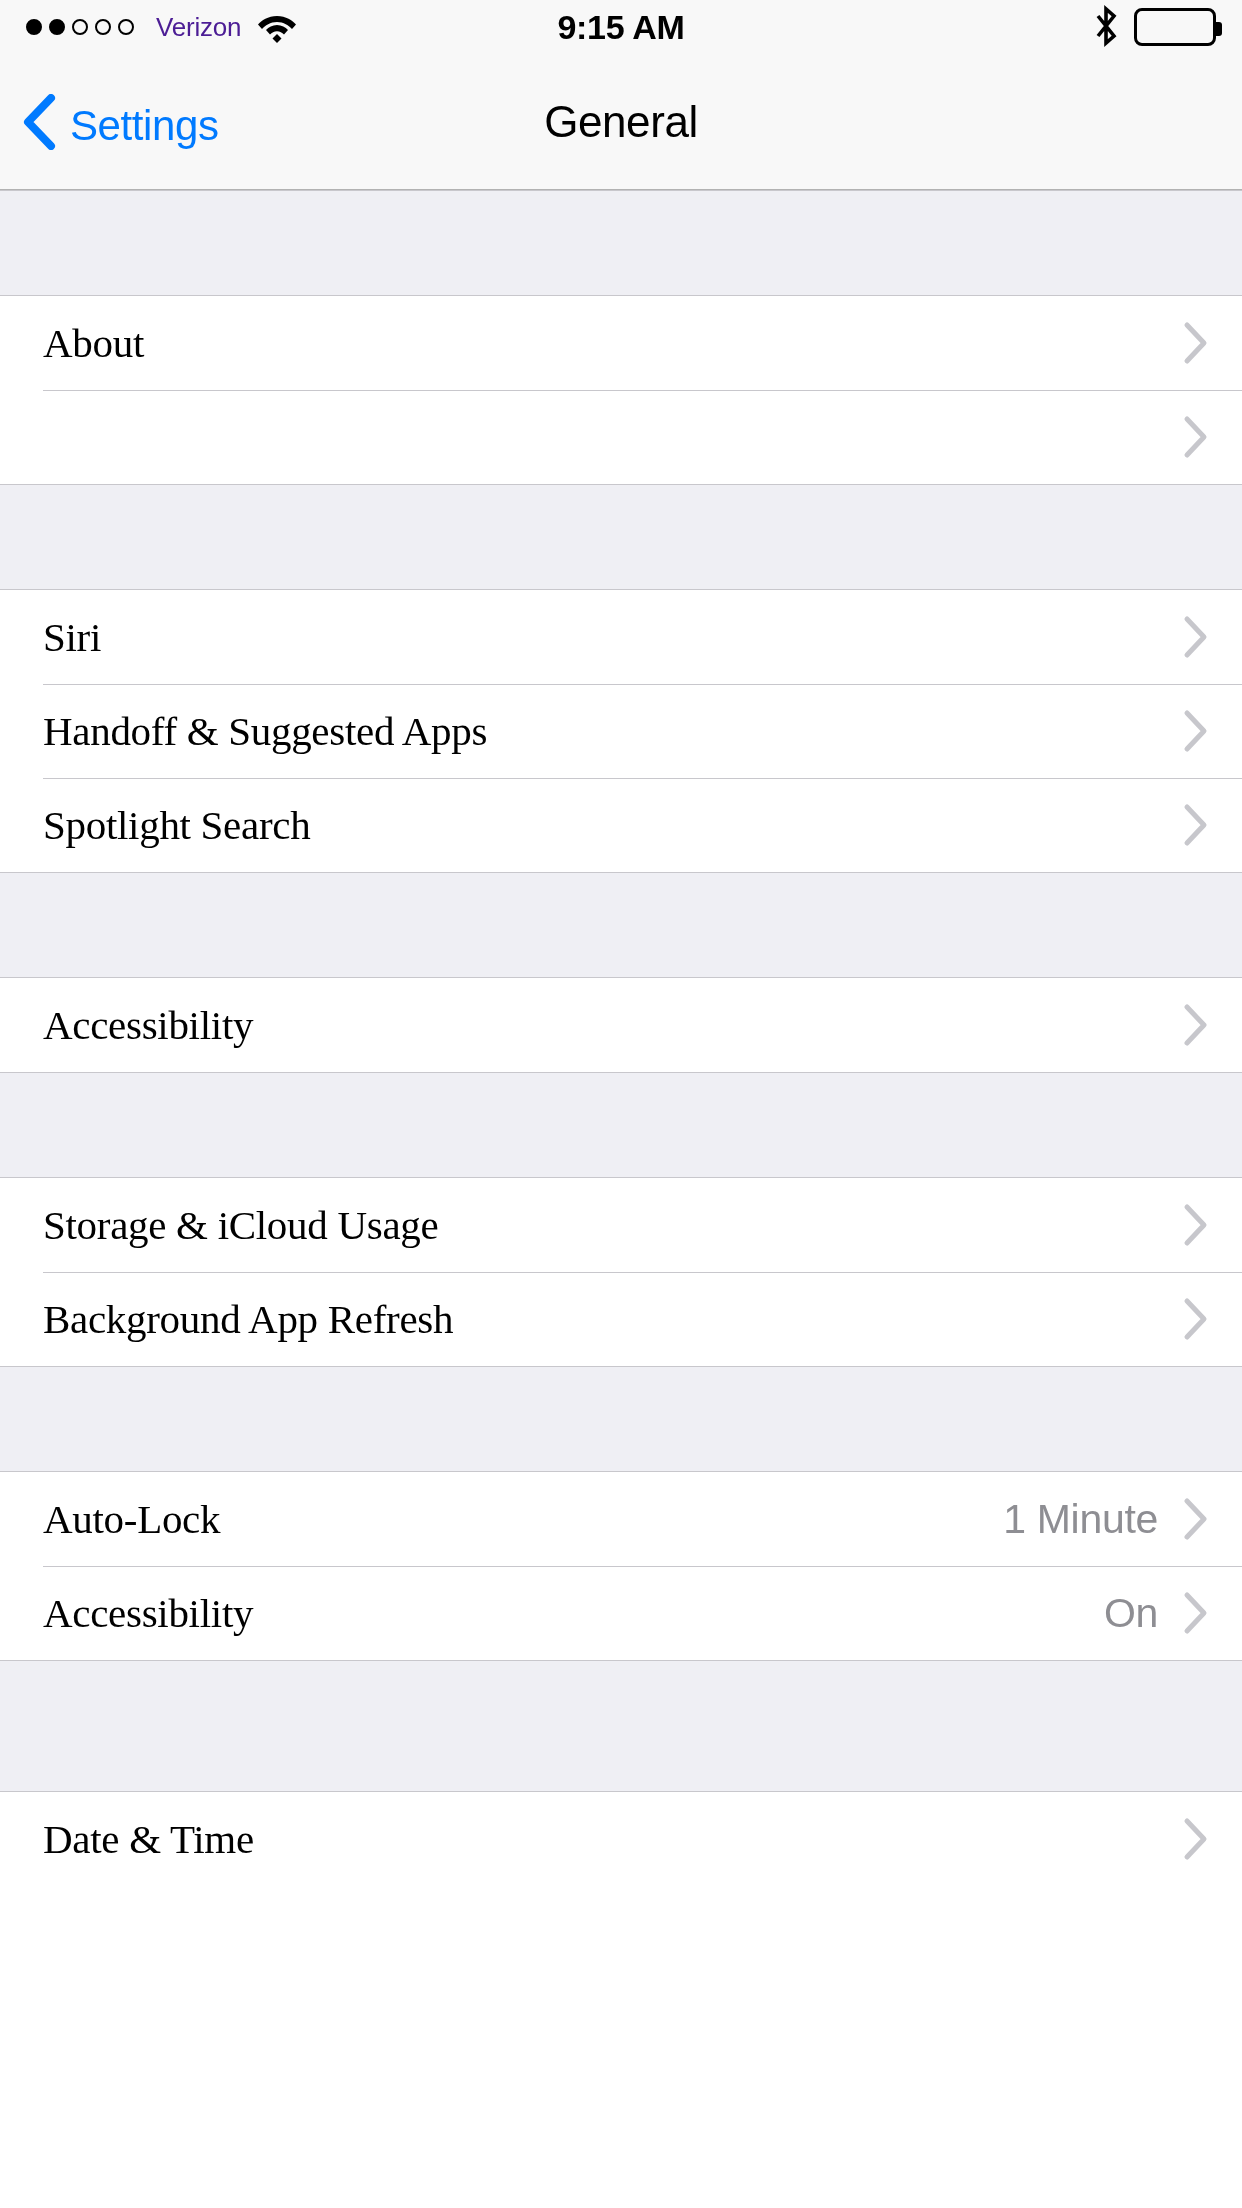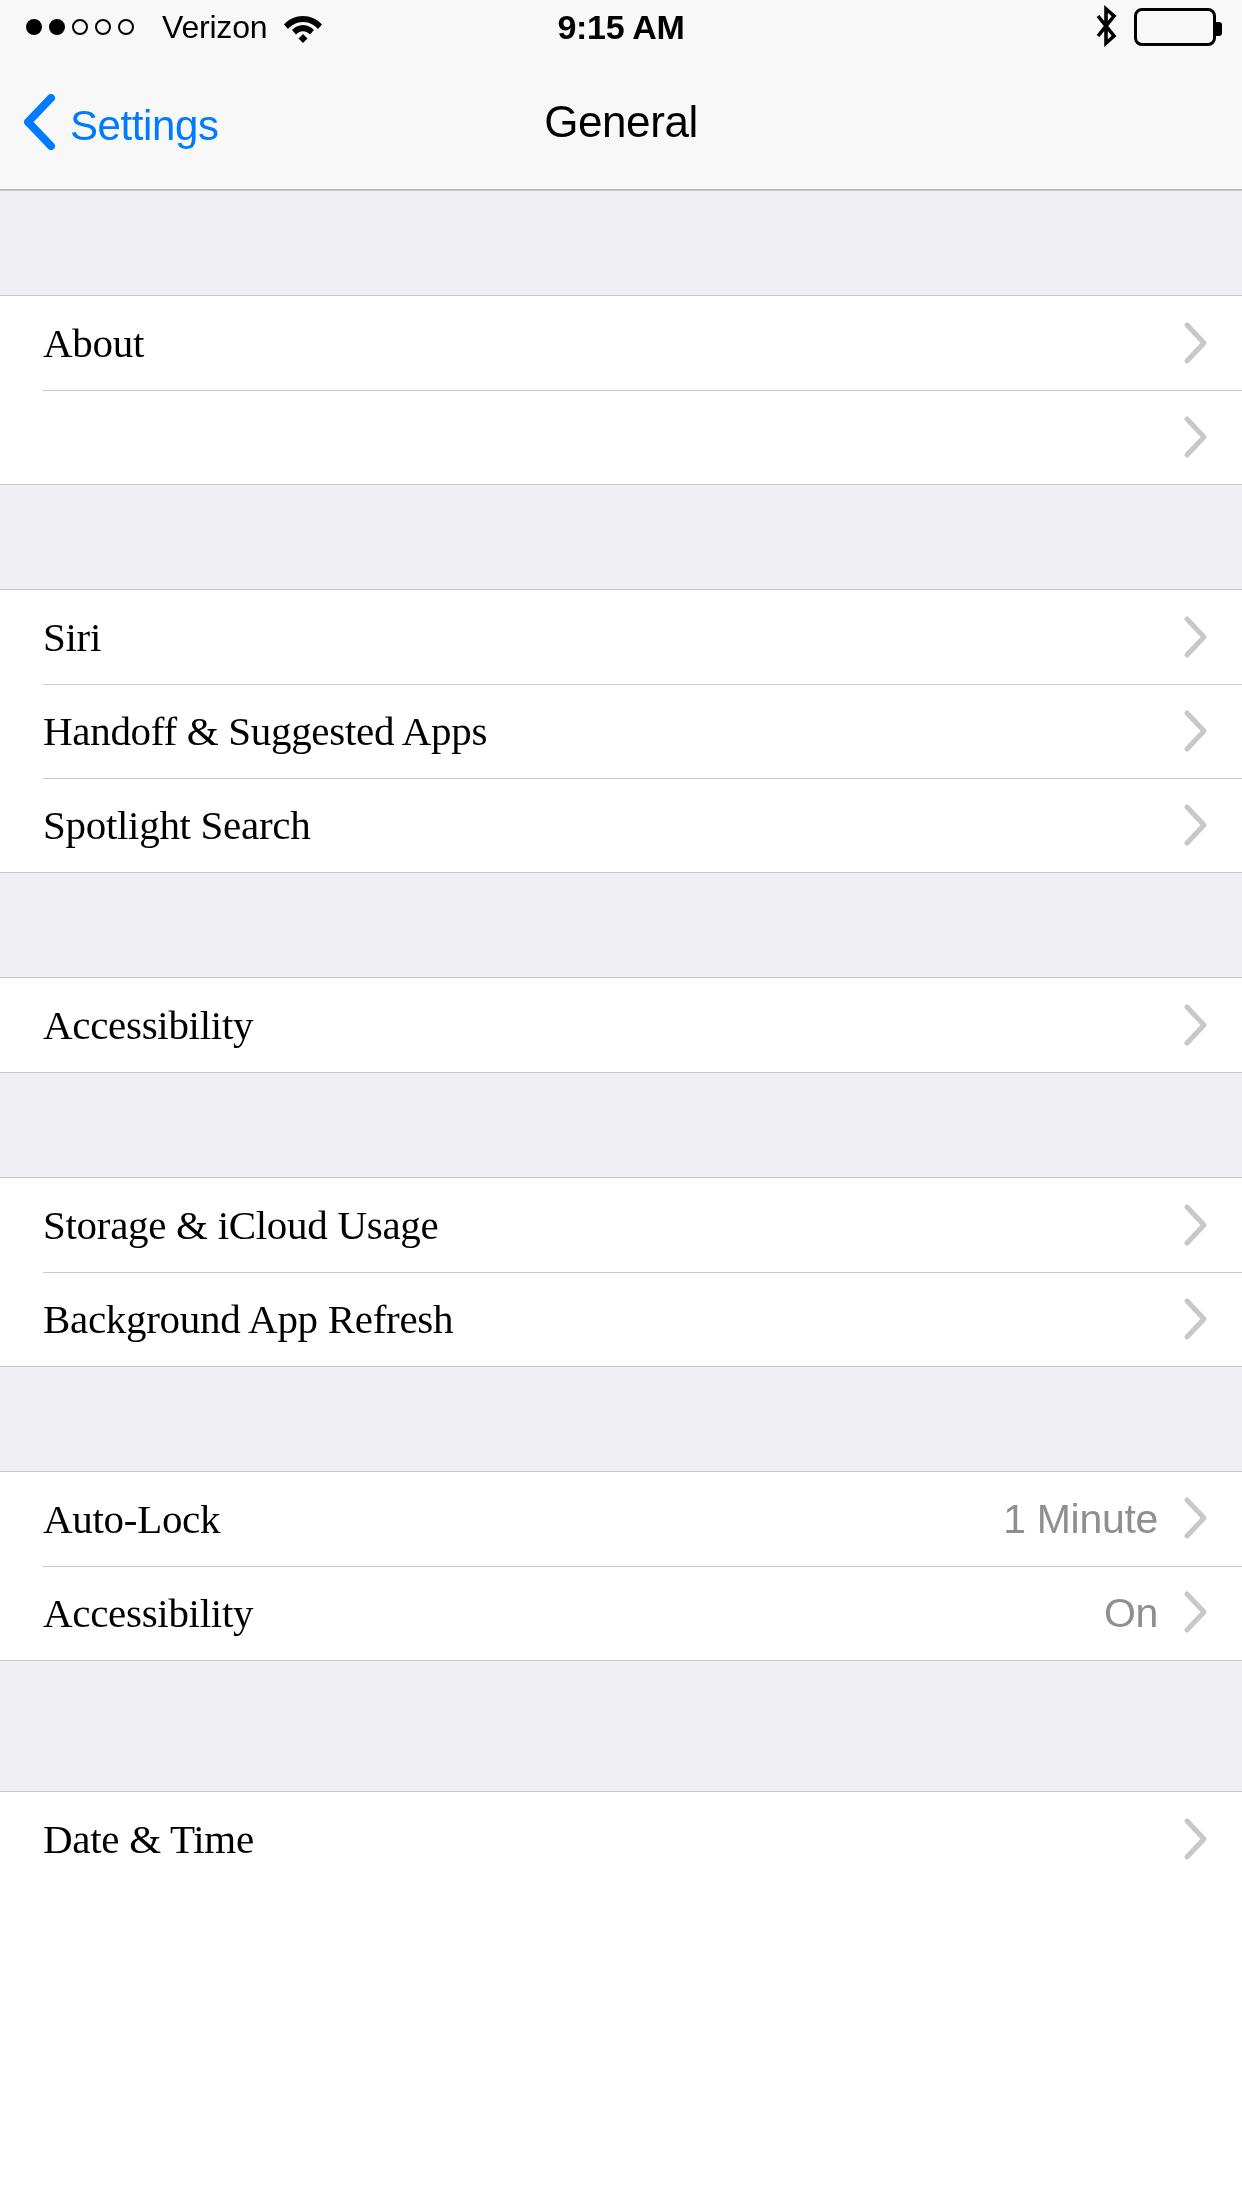--- a/index.html
+++ b/index.html
@@ -17,21 +17,21 @@
     background:#f8f8f8;
     display:flex; align-items:center;
     position:relative;
     padding:0 26px;
   }
   .status-left{ display:flex; align-items:center; gap:10px; }
   .signal-dots{ display:flex; align-items:center; gap:7px; }
   .dot{ width:16px; height:16px; border-radius:50%; border:2.5px solid #000; }
   .dot.filled{ background:#000; }
   .dot.empty{ background:transparent; }
-  .carrier{ font-size:32px; color:#000000; letter-spacing:-0.2px; margin-left:18px; }
+  .carrier{ font-size:26px; color:#4c1d95; letter-spacing:-0.2px; margin-left:12px; }
   .wifi-icon{ margin-left:6px; display:flex; align-items:center; }
   .status-time{
     position:absolute; left:0; right:0; top:0; bottom:0;
     display:flex; align-items:center; justify-content:center;
     font-size:34px; font-weight:bold; color:#000; letter-spacing:-0.3px;
     pointer-events:none;
   }
   .status-right{
     margin-left:auto; display:flex; align-items:center; gap:14px;
     position:relative; z-index:2;
@@ -92,21 +92,21 @@
     content:"";
     position:absolute; left:43px; right:0; top:0;
     height:1px; background:#c8c7cc;
   }
   .row-label{
     font-size:41px; color:#000; letter-spacing:-0.3px;
     white-space:nowrap;
     font-family:Liberation Serif, serif;
   }
   .row-right{
-    margin-left:auto; display:flex; align-items:flex-start; gap:24px;
+    margin-left:auto; display:flex; align-items:center; gap:24px;
   }
   .row-value{
     font-size:41px; color:#8e8e93; letter-spacing:-0.3px;
     white-space:nowrap;
   }
   .disclosure{ display:flex; align-items:center; }
 </style>
 </head>
 <body>
 

